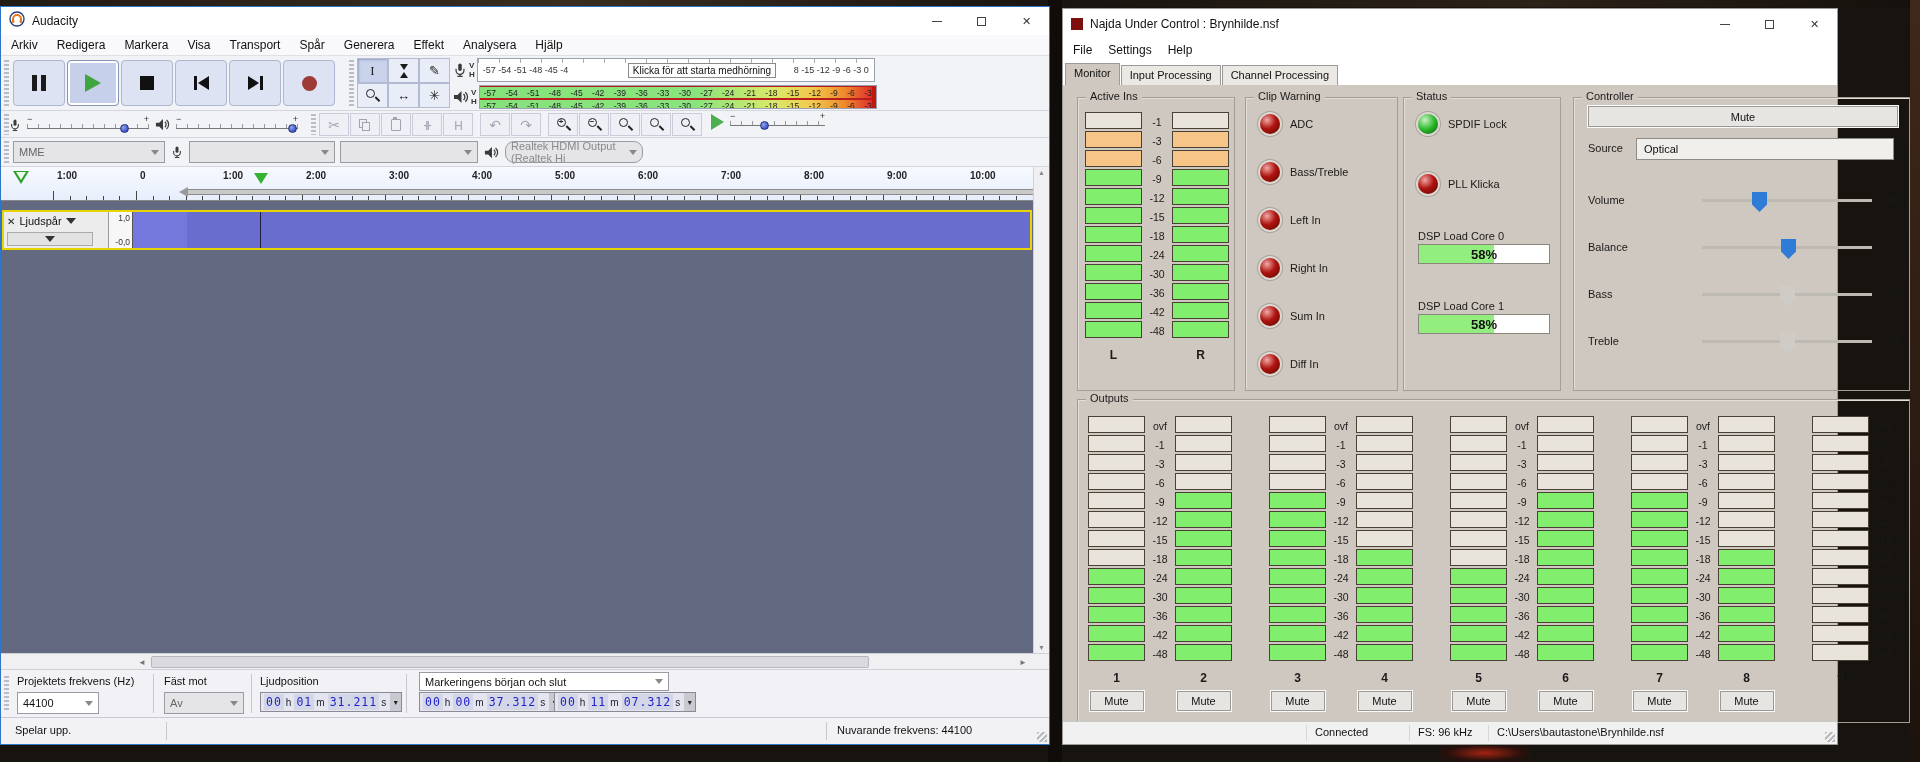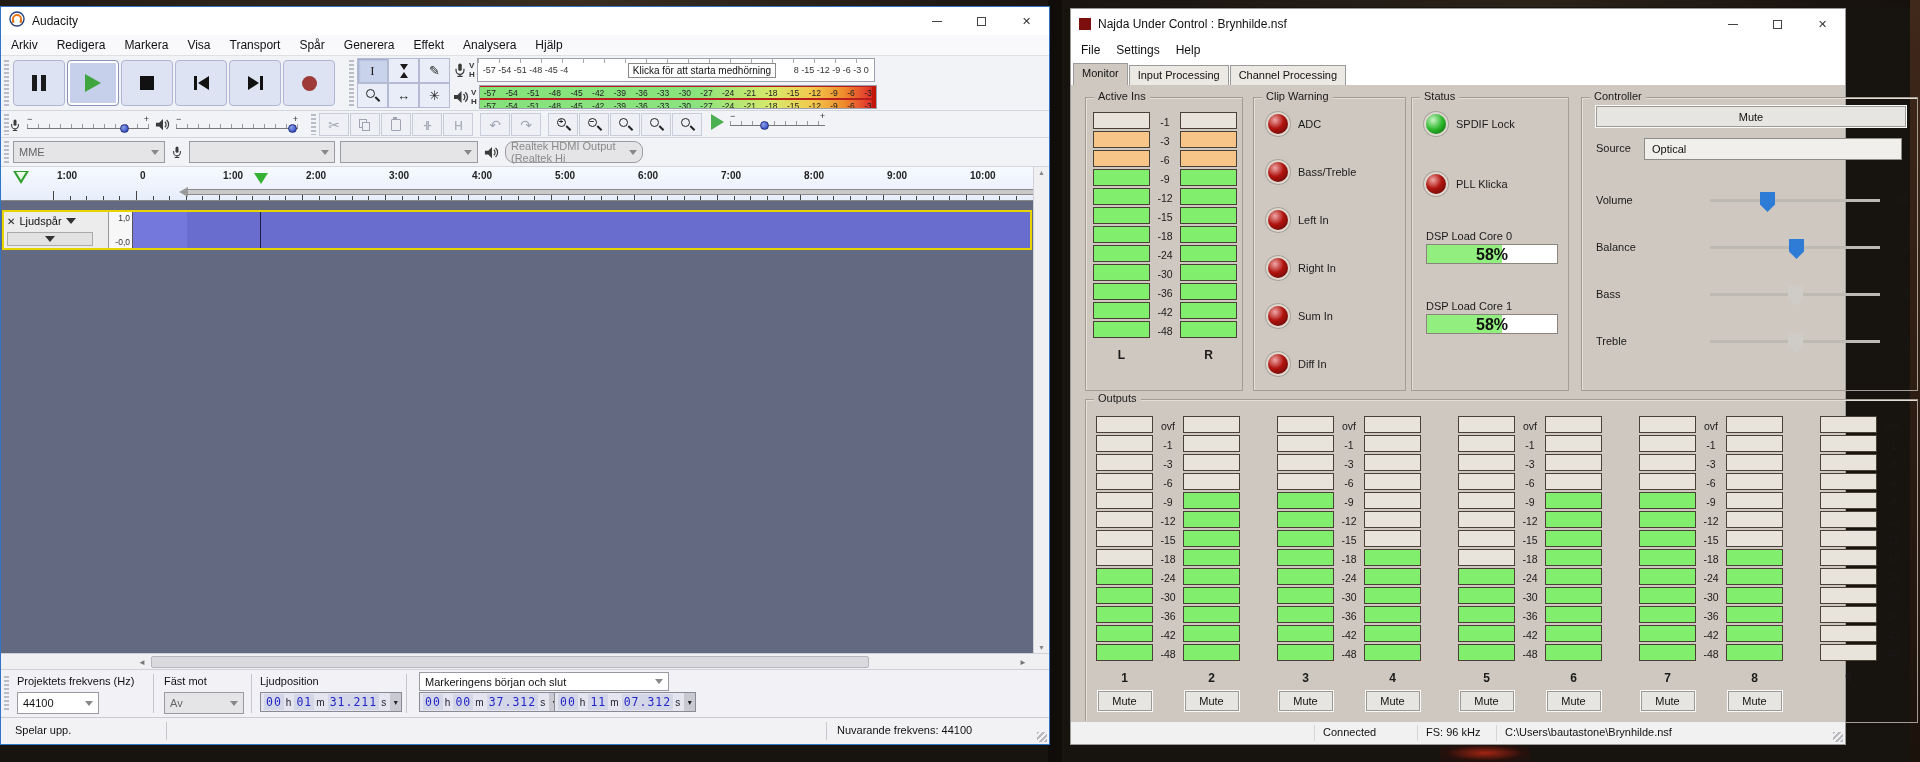--- a/index.html
+++ b/index.html
@@ -126,21 +126,21 @@
   .sb-sep { position:absolute; top:4px; bottom:4px; width:1px; background:#c6c6ce; }
   .timebox { position:absolute; top:22px; height:20px; background:#e4e5ee; border:1px solid #8a8a95; display:flex; align-items:center; padding-left:3px; }
   .t-dig { color:#2323c8; font-family:"DejaVu Sans Mono",monospace; font-size:11.5px; background:#d3d6e6; padding:1px 2px; margin-right:1px; letter-spacing:1px; }
   .t-unit { color:#223; font-size:10px; margin:0 3px 0 1px; }
   .t-dd { width:11px; align-self:stretch; background:#c9c9d2; color:#222; font-size:8px; display:flex; align-items:center; justify-content:center; margin-left:1px; }
   .statusbar { position:absolute; left:0; bottom:0; width:100%; height:27px; background:#f2f2f4; border-top:1px solid #c9c9cf; font-size:11px; color:#111; }
   .statusbar .fld { position:absolute; top:6px; }
   .grip { position:absolute; right:2px; bottom:2px; width:10px; height:10px; background:repeating-linear-gradient(135deg,#b9b9c0 0 2px,transparent 2px 4px); }
 
   
-  .naj { left:1062px; top:8px; width:776px; height:737px; border:1px solid #9a9a9a; background:#cfc8c0;margin-left:8px; }
+  .naj { left:1062px; top:8px; width:776px; height:737px; border:1px solid #9a9a9a; background:#cfc8c0; }
   .naj .titlebar { height:30px; }
   .naj-logo { width:12px; height:12px; background:#7c0e0e; }
   .naj .menubar { top:30px; height:22px; background:#fff; border-bottom:none; gap:16px; }
   .tabs { position:absolute; left:0; top:52px; right:0; height:24px; background:#fff; display:flex; align-items:flex-end; padding-left:2px; }
   .tab { font-size:11px; color:#111; padding:3px 8px 4px; background:#ece9e5; border:1px solid #9a9a9a; border-bottom:none; margin-right:1px; }
   .tab.active { background:#cfc8c0; padding-bottom:6px; }
   .naj-content { position:absolute; left:0; top:76px; right:0; bottom:23px; background:#cfc8c0; }
 
   .group { position:absolute; border:1px solid #a39d94; box-shadow:inset 1px 1px 0 #e3ded7; }
   .group-label { position:absolute; left:8px; top:-8px; background:#cfc8c0; padding:0 4px; font-size:11px; color:#1a1a1a; }
@@ -154,21 +154,21 @@
 
   .led-row { display:flex; align-items:center; gap:10px; position:absolute; left:14px; }
   .led { width:20px; height:20px; border-radius:50%; box-shadow:0 0 0 2px #ddd8d0,0 0 0 3px #a8a29a; }
   .led.red { background:radial-gradient(circle at 35% 30%,#f0a8a8 0%,#b01410 45%,#6e0a06 85%); }
   .led.green { background:radial-gradient(circle at 35% 30%,#c8f4c4 0%,#2cb82c 50%,#0e6e0e 90%); }
   .led-label { font-size:11px; color:#1a1a1a; }
 
   .dsp-label { position:absolute; left:14px; font-size:11px; color:#1a1a1a; }
   .dsp-bar { position:absolute; left:14px; width:132px; height:20px; border:1px solid #8a857d; background:#fff; }
   .dsp-fill { position:absolute; left:0; top:0; bottom:0; background:#92ee7e; }
-  .dsp-text { position:absolute; inset:0; text-align:center; font-size:16px; font-weight:bold; color:#111; line-height:19px; }
+  .dsp-text { position:absolute; inset:0; text-align:center; font-size:13px; font-weight:bold; color:#111; line-height:19px; }
 
   .btn { background:#e7e5e2; border:1px solid #9c9a96; box-shadow:0 0 0 1px #fbfaf8; font-size:11px; color:#111; display:flex; align-items:center; justify-content:center; }
   .ctl-mute { position:absolute; left:14px; top:8px; width:310px; height:21px; }
   .ctl-src-label { position:absolute; left:14px; top:44px; font-size:11px; color:#1a1a1a; }
   .ctl-src { position:absolute; left:62px; top:40px; width:258px; height:22px; background:#f0efec; border:1px solid #8e8c88; display:flex; align-items:center; justify-content:space-between; padding:0 7px; font-size:11px; color:#111; }
   .srow-label { position:absolute; left:14px; font-size:11px; color:#1a1a1a; }
   .strack { position:absolute; left:128px; width:170px; height:3px; background:#bdb9b3; top:7px; }
   .sthumb { position:absolute; top:-7px; width:15px; height:20px; clip-path:polygon(0 0,100% 0,100% 62%,50% 100%,0 62%); }
   .sthumb.blue { background:#2e7cd6; } .sthumb.gray { background:#cfccc8; }
   .sval { position:absolute; right:8px; font-size:11px; color:#1a1a1a; }

